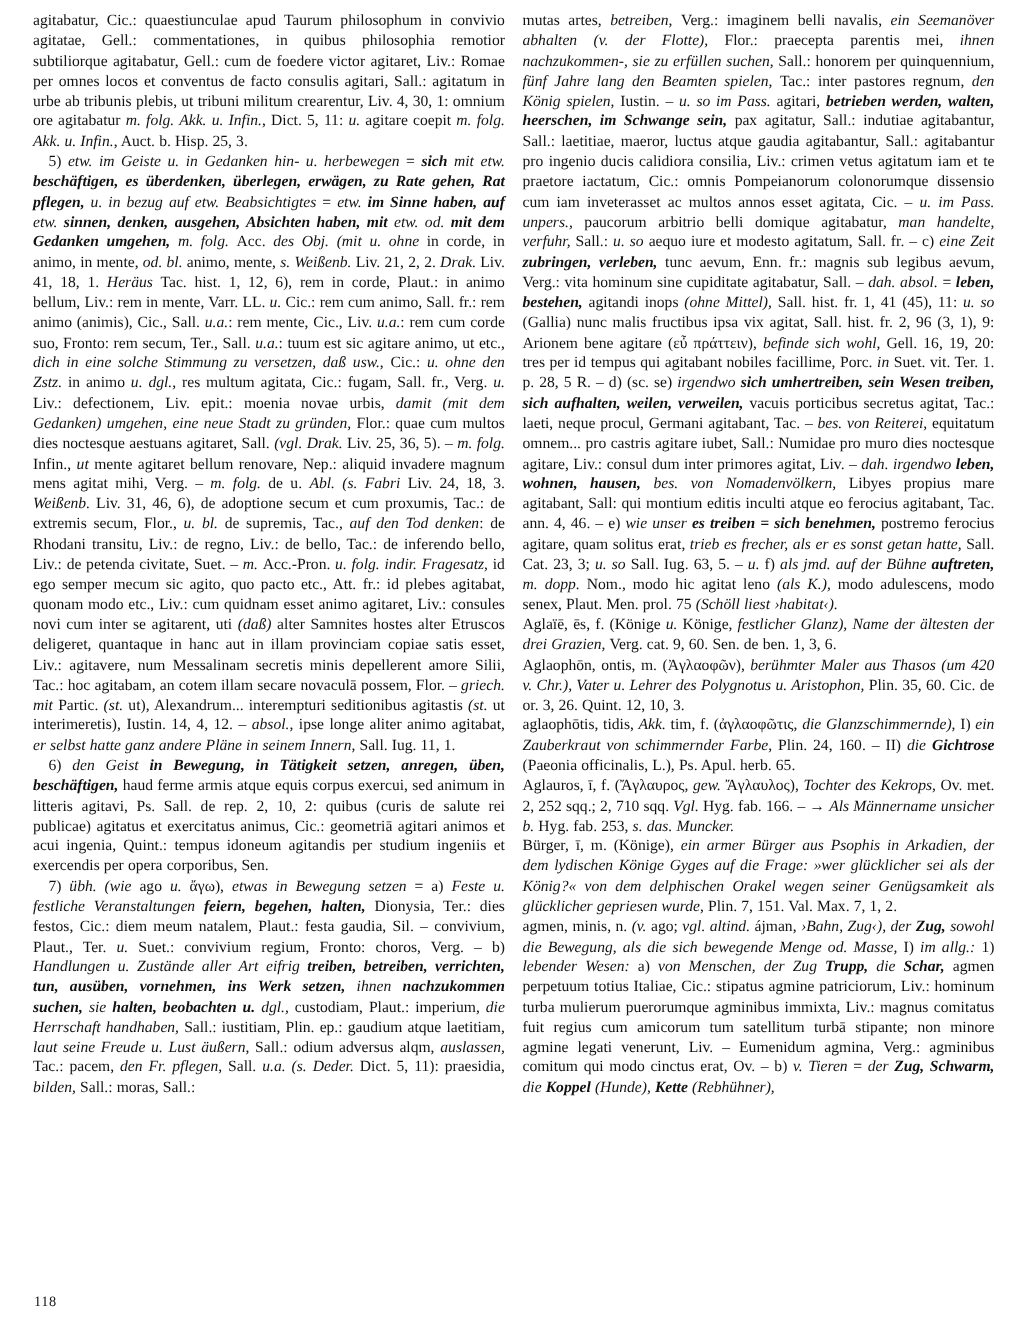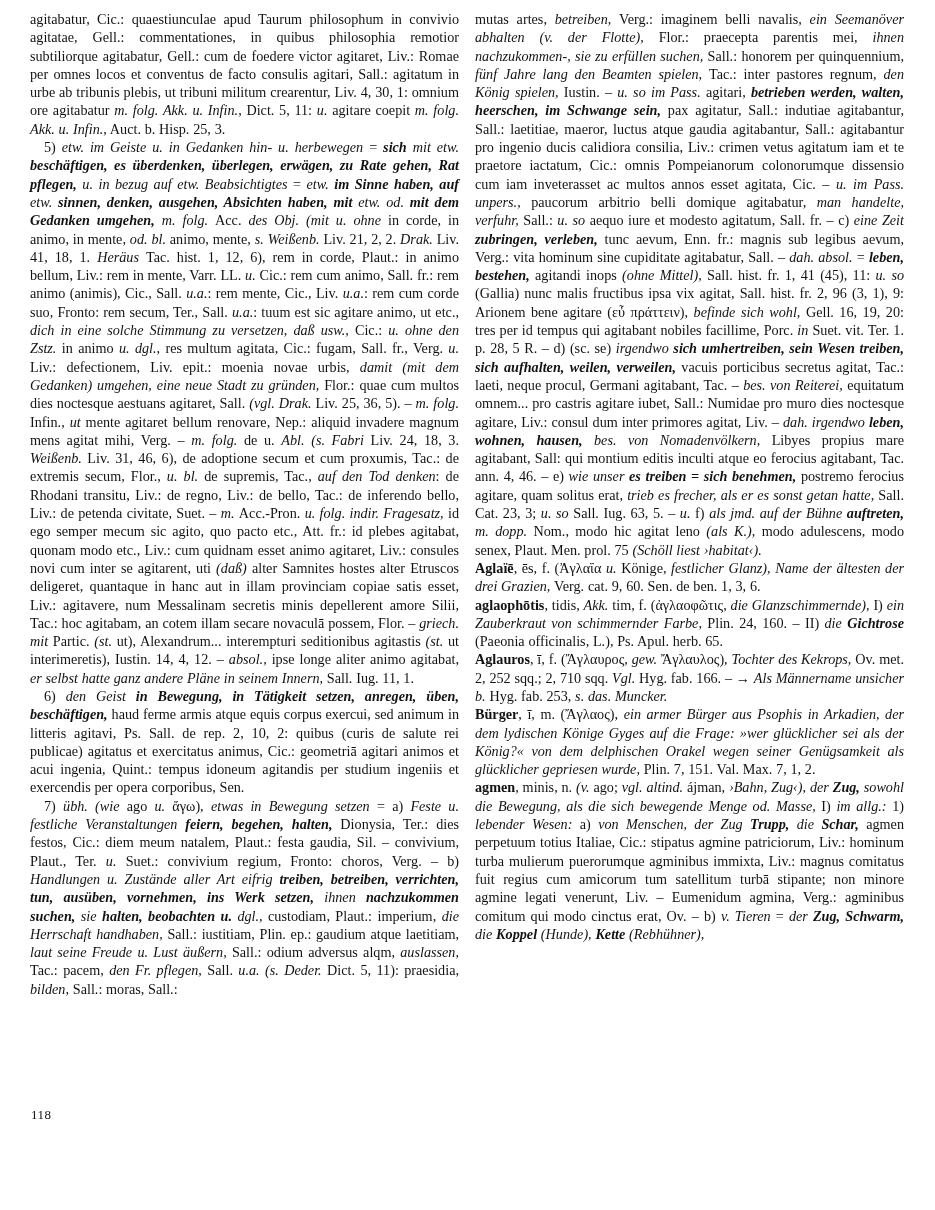--- a/index.html
+++ b/index.html
@@ -27,44 +27,45 @@
     width: 429px;
     font-size: 14.2px;
     line-height: 18.3px;
     text-align: justify;
     hyphens: none;
     word-spacing: 0.2px;
   }
   .para { margin: 0; text-align: justify; }
   .para.indent { text-indent: 14px; }
   .s-i { font-style: italic; }
-  .s-b { font-weight: bold; }
+  .s-b { font-weight: normal; }
   .s-bi { font-weight: bold; font-style: italic; }
   .page-number {
     position: absolute;
-    left: 31px; top: 1107px;
+    left: 31px; top: 1175px;
     font-size: 13px;
     letter-spacing: 0.5px;
     text-align: center;
   }
 </style>
 </head>
 <body>
 
 <div class="page">
   <div class="columns">
     <div class="col">
         <p class="para"><span>agitabatur, Cic.: quaestiunculae apud Taurum philosophum in convivio agitatae, Gell.: commentationes, in quibus philosophia remotior subtiliorque agitabatur, Gell.: cum de foedere victor agitaret, Liv.: Romae per omnes locos et conventus de facto consulis agitari, Sall.: agitatum in urbe ab tribunis plebis, ut tribuni militum crearentur, Liv. 4, 30, 1: omnium ore agitabatur </span><span class="s-i">m. folg. Akk. u. Infin.</span><span>, Dict. 5, 11: </span><span class="s-i">u.</span><span> agitare coepit </span><span class="s-i">m. folg. Akk. u. Infin.</span><span>, Auct. b. Hisp. 25, 3.</span></p>
         <p class="para indent"><span>5) </span><span class="s-i">etw. im Geiste u. in Gedanken hin- u. herbewegen</span><span> = </span><span class="s-bi">sich</span><span class="s-i"> mit etw. </span><span class="s-bi">beschäftigen, es überdenken, überlegen, erwägen, zu Rate gehen, Rat pflegen,</span><span class="s-i"> u. in bezug auf etw. Beabsichtigtes</span><span> = </span><span class="s-i">etw.</span><span class="s-bi"> im Sinne haben, auf </span><span class="s-i">etw.</span><span class="s-bi"> sinnen, denken, ausgehen, Absichten haben, mit </span><span class="s-i">etw. od.</span><span class="s-bi"> mit dem Gedanken umgehen,</span><span class="s-i"> m. folg. </span><span>Acc. </span><span class="s-i">des Obj. (mit u. ohne </span><span>in corde, in animo, in mente, </span><span class="s-i">od. bl. </span><span>animo, mente, </span><span class="s-i">s. Weißenb. </span><span>Liv. 21, 2, 2. </span><span class="s-i">Drak. </span><span>Liv. 41, 18, 1. </span><span class="s-i">Heräus </span><span>Tac. hist. 1, 12, 6), rem in corde, Plaut.: in animo bellum, Liv.: rem in mente, Varr. LL. </span><span class="s-i">u. </span><span>Cic.: rem cum animo, Sall. fr.: rem animo (animis), Cic., Sall. </span><span class="s-i">u.a.</span><span>: rem mente, Cic., Liv. </span><span class="s-i">u.a.</span><span>: rem cum corde suo, Fronto: rem secum, Ter., Sall. </span><span class="s-i">u.a.</span><span>: tuum est sic agitare animo, ut etc., </span><span class="s-i">dich in eine solche Stimmung zu versetzen, daß usw.</span><span>, Cic.: </span><span class="s-i">u. ohne den Zstz. </span><span>in animo </span><span class="s-i">u. dgl.</span><span>, res multum agitata, Cic.: fugam, Sall. fr., Verg. </span><span class="s-i">u. </span><span>Liv.: defectionem, Liv. epit.: moenia novae urbis, </span><span class="s-i">damit (mit dem Gedanken) umgehen, eine neue Stadt zu gründen, </span><span>Flor.: quae cum multos dies noctesque aestuans agitaret, Sall. </span><span class="s-i">(vgl. Drak. </span><span>Liv. 25, 36, 5). – </span><span class="s-i">m. folg. </span><span>Infin., </span><span class="s-i">ut </span><span>mente agitaret bellum renovare, Nep.: aliquid invadere magnum mens agitat mihi, Verg. – </span><span class="s-i">m. folg. </span><span>de u. </span><span class="s-i">Abl. (s. Fabri </span><span>Liv. 24, 18, 3. </span><span class="s-i">Weißenb. </span><span>Liv. 31, 46, 6), de adoptione secum et cum proxumis, Tac.: de extremis secum, Flor., </span><span class="s-i">u. bl. </span><span>de supremis, Tac., </span><span class="s-i">auf den Tod denken</span><span>: de Rhodani transitu, Liv.: de regno, Liv.: de bello, Tac.: de inferendo bello, Liv.: de petenda civitate, Suet. – </span><span class="s-i">m. </span><span>Acc.-Pron. </span><span class="s-i">u. folg. indir. Fragesatz, </span><span>id ego semper mecum sic agito, quo pacto etc., Att. fr.: id plebes agitabat, quonam modo etc., Liv.: cum quidnam esset animo agitaret, Liv.: consules novi cum inter se agitarent, uti </span><span class="s-i">(daß) </span><span>alter Samnites hostes alter Etruscos deligeret, quantaque in hanc aut in illam provinciam copiae satis esset, Liv.: agitavere, num Messalinam secretis minis depellerent amore Silii, Tac.: hoc agitabam, an cotem illam secare novaculā possem, Flor. – </span><span class="s-i">griech. mit </span><span>Partic. </span><span class="s-i">(st. </span><span>ut), Alexandrum... interempturi seditionibus agitastis </span><span class="s-i">(st. </span><span>ut interimeretis), Iustin. 14, 4, 12. – </span><span class="s-i">absol., </span><span>ipse longe aliter animo agitabat, </span><span class="s-i">er selbst hatte ganz andere Pläne in seinem Innern, </span><span>Sall. Iug. 11, 1.</span></p>
         <p class="para indent"><span>6) </span><span class="s-i">den Geist </span><span class="s-bi">in Bewegung, in Tätigkeit setzen, anregen, üben, beschäftigen, </span><span>haud ferme armis atque equis corpus exercui, sed animum in litteris agitavi, Ps. Sall. de rep. 2, 10, 2: quibus (curis de salute rei publicae) agitatus et exercitatus animus, Cic.: geometriā agitari animos et acui ingenia, Quint.: tempus idoneum agitandis per studium ingeniis et exercendis per opera corporibus, Sen.</span></p>
         <p class="para indent"><span>7) </span><span class="s-i">übh. (wie </span><span>ago </span><span class="s-i">u. </span><span>ἄγω), </span><span class="s-i">etwas in Bewegung setzen </span><span>= a) </span><span class="s-i">Feste u. festliche Veranstaltungen </span><span class="s-bi">feiern, begehen, halten, </span><span>Dionysia, Ter.: dies festos, Cic.: diem meum natalem, Plaut.: festa gaudia, Sil. – convivium, Plaut., Ter. </span><span class="s-i">u. </span><span>Suet.: convivium regium, Fronto: choros, Verg. – b) </span><span class="s-i">Handlungen u. Zustände aller Art eifrig </span><span class="s-bi">treiben, betreiben, verrichten, tun, ausüben, vornehmen, ins Werk setzen, </span><span class="s-i">ihnen </span><span class="s-bi">nachzukommen suchen, </span><span class="s-i">sie </span><span class="s-bi">halten, beobachten u. </span><span class="s-i">dgl., </span><span>custodiam, Plaut.: imperium, </span><span class="s-i">die Herrschaft handhaben, </span><span>Sall.: iustitiam, Plin. ep.: gaudium atque laetitiam, </span><span class="s-i">laut seine Freude u. Lust äußern, </span><span>Sall.: odium adversus alqm, </span><span class="s-i">auslassen, </span><span>Tac.: pacem, </span><span class="s-i">den Fr. pflegen, </span><span>Sall. </span><span class="s-i">u.a. (s. Deder. </span><span>Dict. 5, 11): praesidia, </span><span class="s-i">bilden, </span><span>Sall.: moras, Sall.:</span></p>
       </div>
     <div class="col">
         <p class="para"><span>mutas artes, </span><span class="s-i">betreiben, </span><span>Verg.: imaginem belli navalis, </span><span class="s-i">ein Seemanöver abhalten (v. der Flotte), </span><span>Flor.: praecepta parentis mei, </span><span class="s-i">ihnen nachzukommen-, sie zu erfüllen suchen, </span><span>Sall.: honorem per quinquennium, </span><span class="s-i">fünf Jahre lang den Beamten spielen, </span><span>Tac.: inter pastores regnum, </span><span class="s-i">den König spielen, </span><span>Iustin. – </span><span class="s-i">u. so im Pass. </span><span>agitari, </span><span class="s-bi">betrieben werden, walten, heerschen, im Schwange sein, </span><span>pax agitatur, Sall.: indutiae agitabantur, Sall.: laetitiae, maeror, luctus atque gaudia agitabantur, Sall.: agitabantur pro ingenio ducis calidiora consilia, Liv.: crimen vetus agitatum iam et te praetore iactatum, Cic.: omnis Pompeianorum colonorumque dissensio cum iam inveterasset ac multos annos esset agitata, Cic. – </span><span class="s-i">u. im Pass. unpers., </span><span>paucorum arbitrio belli domique agitabatur, </span><span class="s-i">man handelte, verfuhr, </span><span>Sall.: </span><span class="s-i">u. so </span><span>aequo iure et modesto agitatum, Sall. fr. – c) </span><span class="s-i">eine Zeit </span><span class="s-bi">zubringen, verleben, </span><span>tunc aevum, Enn. fr.: magnis sub legibus aevum, Verg.: vita hominum sine cupiditate agitabatur, Sall. – </span><span class="s-i">dah. absol. </span><span>= </span><span class="s-bi">leben, bestehen, </span><span>agitandi inops </span><span class="s-i">(ohne Mittel), </span><span>Sall. hist. fr. 1, 41 (45), 11: </span><span class="s-i">u. so </span><span>(Gallia) nunc malis fructibus ipsa vix agitat, Sall. hist. fr. 2, 96 (3, 1), 9: Arionem bene agitare (εὖ πράττειν), </span><span class="s-i">befinde sich wohl, </span><span>Gell. 16, 19, 20: tres per id tempus qui agitabant nobiles facillime, Porc. </span><span class="s-i">in </span><span>Suet. vit. Ter. 1. p. 28, 5 R. – d) (sc. se) </span><span class="s-i">irgendwo </span><span class="s-bi">sich umhertreiben, sein Wesen treiben, sich aufhalten, weilen, verweilen, </span><span>vacuis porticibus secretus agitat, Tac.: laeti, neque procul, Germani agitabant, Tac. – </span><span class="s-i">bes. von Reiterei, </span><span>equitatum omnem... pro castris agitare iubet, Sall.: Numidae pro muro dies noctesque agitare, Liv.: consul dum inter primores agitat, Liv. – </span><span class="s-i">dah. irgendwo </span><span class="s-bi">leben, wohnen, hausen, </span><span class="s-i">bes. von Nomadenvölkern, </span><span>Libyes propius mare agitabant, Sall: qui montium editis inculti atque eo ferocius agitabant, Tac. ann. 4, 46. – e) </span><span class="s-i">wie unser </span><span class="s-bi">es treiben = sich benehmen, </span><span>postremo ferocius agitare, quam solitus erat, </span><span class="s-i">trieb es frecher, als er es sonst getan hatte, </span><span>Sall. Cat. 23, 3; </span><span class="s-i">u. so </span><span>Sall. Iug. 63, 5. – </span><span class="s-i">u. </span><span>f) </span><span class="s-i">als jmd. auf der Bühne </span><span class="s-bi">auftreten, </span><span class="s-i">m. dopp. </span><span>Nom., modo hic agitat leno </span><span class="s-i">(als K.), </span><span>modo adulescens, modo senex, Plaut. Men. prol. 75 </span><span class="s-i">(Schöll liest ›habitat‹).</span></p>
-        <p class="para"><span class="s-b">Aglaïē</span><span>, ēs, f. (Ἀγλαΐα </span><span class="s-i">u. </span><span>Könige, </span><span class="s-i">festlicher Glanz), Name der ältesten der drei Grazien, </span><span>Verg. cat. 9, 60. Sen. de ben. 1, 3, 6.</span></p>
+        <p class="para"><span class="s-b">Aglaïē</span><span>, ēs, f. (Könige </span><span class="s-i">u. </span><span>Könige, </span><span class="s-i">festlicher Glanz), Name der ältesten der drei Grazien, </span><span>Verg. cat. 9, 60. Sen. de ben. 1, 3, 6.</span></p>
+        <p class="para"><span class="s-b">Aglaophōn</span><span>, ontis, m. (Ἀγλαοφῶν), </span><span class="s-i">berühmter Maler aus Thasos (um 420 v. Chr.), Vater u. Lehrer des Polygnotus u. Aristophon, </span><span>Plin. 35, 60. Cic. de or. 3, 26. Quint. 12, 10, 3.</span></p>
         <p class="para"><span class="s-b">aglaophōtis</span><span>, tidis, </span><span class="s-i">Akk. </span><span>tim, f. (ἀγλαοφῶτις, </span><span class="s-i">die Glanzschimmernde), </span><span>I) </span><span class="s-i">ein Zauberkraut von schimmernder Farbe, </span><span>Plin. 24, 160. – II) </span><span class="s-i">die </span><span class="s-bi">Gichtrose </span><span>(Paeonia officinalis, L.), Ps. Apul. herb. 65.</span></p>
         <p class="para"><span class="s-b">Aglauros</span><span>, ī, f. (Ἄγλαυρος, </span><span class="s-i">gew. </span><span>Ἄγλαυλος), </span><span class="s-i">Tochter des Kekrops, </span><span>Ov. met. 2, 252 sqq.; 2, 710 sqq. </span><span class="s-i">Vgl. </span><span>Hyg. fab. 166. – → </span><span class="s-i">Als Männername unsicher b. </span><span>Hyg. fab. 253, </span><span class="s-i">s. das. Muncker.</span></p>
-        <p class="para"><span class="s-b">Bürger</span><span>, ī, m. (Ἄγλαος), </span><span class="s-i">ein armer Bürger aus Psophis in Arkadien, der dem lydischen Könige Gyges auf die Frage: »wer glücklicher sei als der König?« von dem delphischen Orakel wegen seiner Genügsamkeit als glücklicher gepriesen wurde, </span><span>Plin. 7, 151. Val. Max. 7, 1, 2.</span></p>
+        <p class="para"><span class="s-b">Bürger</span><span>, ī, m. (Könige), </span><span class="s-i">ein armer Bürger aus Psophis in Arkadien, der dem lydischen Könige Gyges auf die Frage: »wer glücklicher sei als der König?« von dem delphischen Orakel wegen seiner Genügsamkeit als glücklicher gepriesen wurde, </span><span>Plin. 7, 151. Val. Max. 7, 1, 2.</span></p>
         <p class="para"><span class="s-b">agmen</span><span>, minis, n. </span><span class="s-i">(v. </span><span>ago; </span><span class="s-i">vgl. altind. </span><span>ájman, </span><span class="s-i">›Bahn, Zug‹), der </span><span class="s-bi">Zug, </span><span class="s-i">sowohl die Bewegung, als die sich bewegende Menge od. Masse, </span><span>I) </span><span class="s-i">im allg.: </span><span>1) </span><span class="s-i">lebender Wesen: </span><span>a) </span><span class="s-i">von Menschen, der Zug </span><span class="s-bi">Trupp, </span><span class="s-i">die </span><span class="s-bi">Schar, </span><span>agmen perpetuum totius Italiae, Cic.: stipatus agmine patriciorum, Liv.: hominum turba mulierum puerorumque agminibus immixta, Liv.: magnus comitatus fuit regius cum amicorum tum satellitum turbā stipante; non minore agmine legati venerunt, Liv. – Eumenidum agmina, Verg.: agminibus comitum qui modo cinctus erat, Ov. – b) </span><span class="s-i">v. Tieren </span><span>= </span><span class="s-i">der </span><span class="s-bi">Zug, Schwarm, </span><span class="s-i">die </span><span class="s-bi">Koppel </span><span class="s-i">(Hunde), </span><span class="s-bi">Kette </span><span class="s-i">(Rebhühner),</span></p>
       </div>
   </div>
   <div class="page-number">118</div>
 </div>
 
 </body></html>

